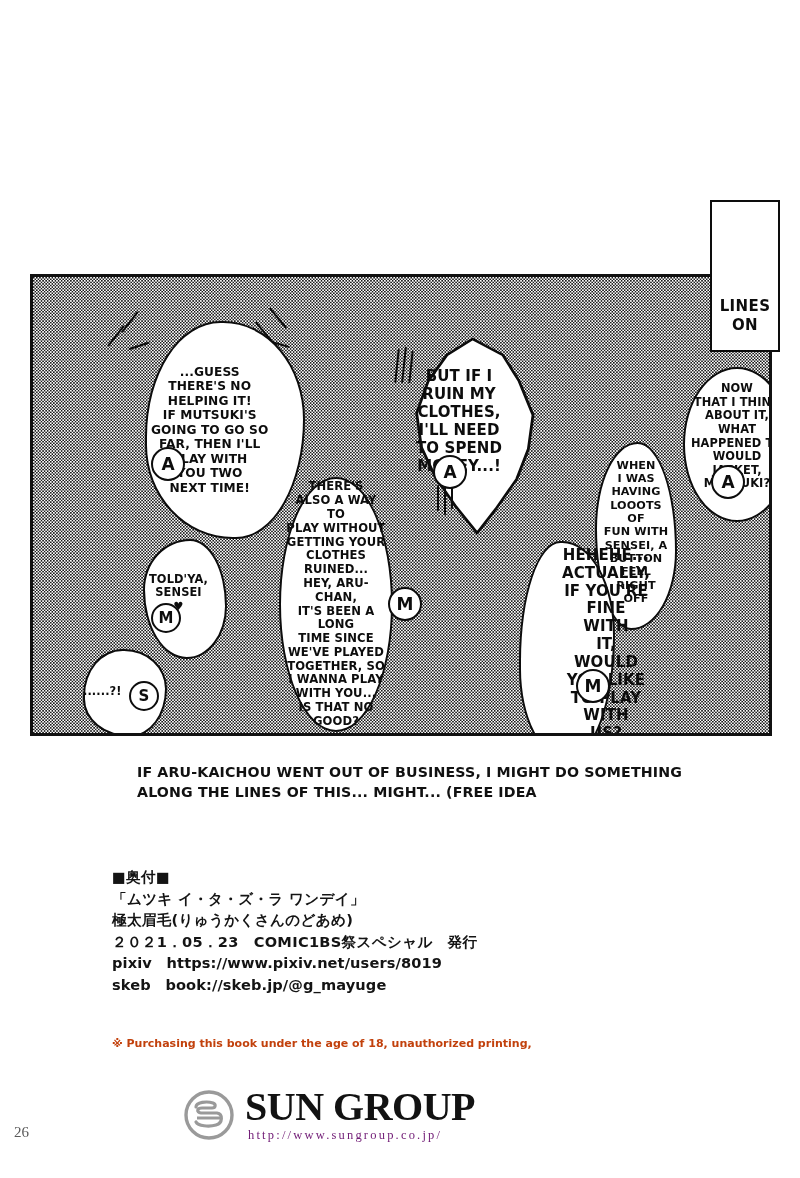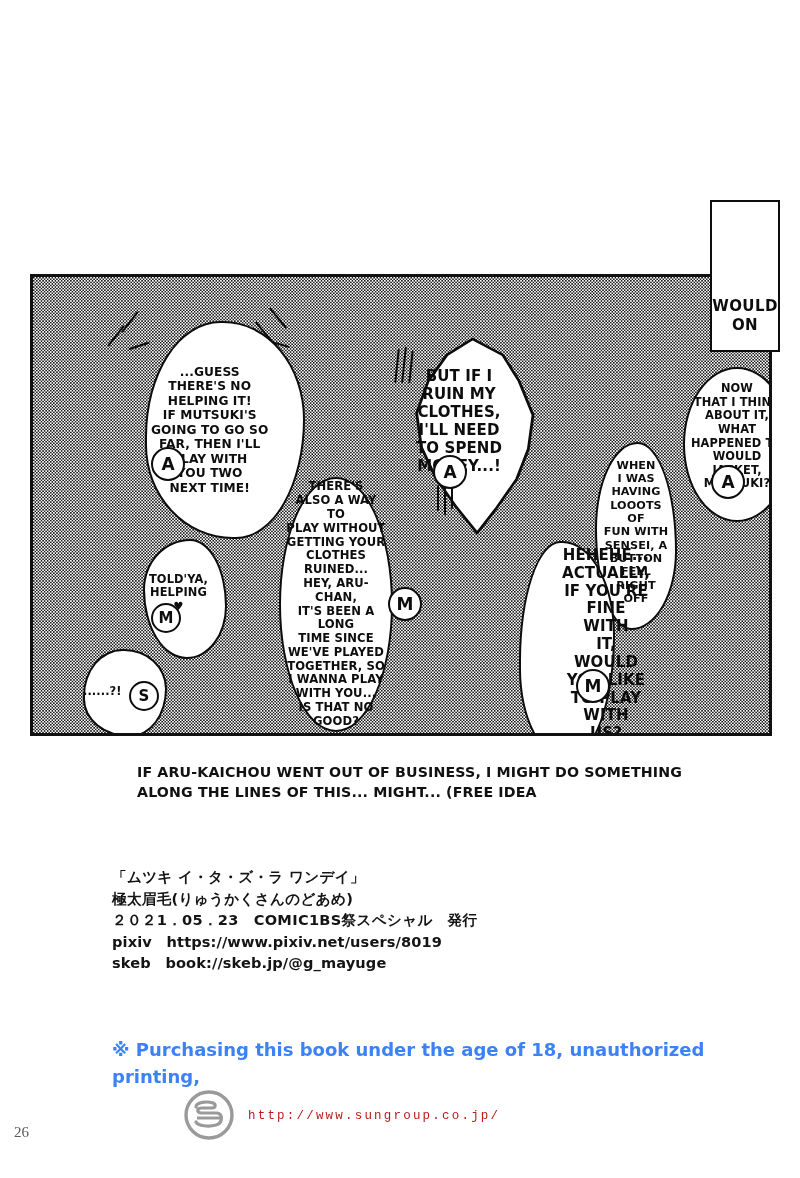--- a/index.html
+++ b/index.html
@@ -187,23 +187,23 @@
   }
   #colophon .cl.jp { letter-spacing: 0.3px; }
 
   #notice {
     position: absolute;
     left: 112px;
     top: 1036px;
     width: 600px;
     font-family: "DejaVu Sans", sans-serif;
     font-weight: 700;
-    font-size: 18px;
+    font-size: 11px;
     line-height: 1.5;
-    color: #3b82f6;
+    color: #c2410c;
   }
   #notice .l2 { padding-left: 18px; display: block; }
 
   
   #logo {
     position: absolute;
     left: 183px;
     top: 1084px;
     width: 400px;
     height: 62px;
@@ -223,23 +223,23 @@
   }
   #logo .word {
     font-family: "Liberation Serif", serif;
     font-weight: 700;
     font-size: 40px;
     line-height: 0.98;
     color: #121212;
     letter-spacing: -0.5px;
   }
   #logo .url {
-    font-family: Liberation Mono, monospace;
+    font-family: Liberation Serif, serif;
     font-size: 12.5px;
-    color: #b91c1c;
+    color: #701a75;
     letter-spacing: 2.2px;
     margin-top: 2px;
     padding-left: 3px;
   }
 
   
   #page-number {
     position: absolute;
     left: 14px;
     top: 1124px;
@@ -345,60 +345,62 @@
 IT, WOULD
 YOU LIKE
 TO PLAY
 WITH
 US?</span>
     </div>
     <div class="badge" style="left:543px; top:392px;">M</div>
 
     <div class="bubble blob-d" style="left:110px; top:262px; width:84px; height:120px; font-size:11.4px;">
       <span class="btxt" style="margin-top:-12px;">TOLD'YA,
-HELPING
+SENSEI
 ♥</span>
     </div>
     <div class="badge sm" style="left:118px; top:326px;">M</div>
 
     <div class="bubble blob-a" style="left:50px; top:372px; width:84px; height:88px; font-size:11.4px;">
       <span class="btxt" style="margin-top:-2px; margin-left:-6px;">......?!</span>
     </div>
     <div class="badge sm" style="left:96px; top:404px;">S</div>
 
   </div>
 
   <div id="later-box">
-    <span class="ltxt">WOULD
+    <span class="ltxt">LINES
 ON</span>
   </div>
 
   <div id="panel-caption">IF ARU-KAICHOU WENT OUT OF BUSINESS, I MIGHT DO SOMETHING
 ALONG THE LINES OF THIS... MIGHT... (FREE IDEA</div>
 
   <div id="colophon">
+    <div class="cl jp">■奥付■</div>
     <div class="cl jp">「ムツキ イ・タ・ズ・ラ ワンデイ」</div>
     <div class="cl jp">極太眉毛(りゅうかくさんのどあめ)</div>
     <div class="cl jp">２０２1．05．23　COMIC1BS祭スペシャル　発行</div>
     <div class="cl">pixiv　https://www.pixiv.net/users/8019</div>
     <div class="cl">skeb　book://skeb.jp/@g_mayuge</div>
   </div>
 
   <div id="notice">
     <span>※ Purchasing this book under the age of 18, unauthorized printing,</span>
   </div>
 
   <div id="logo">
     <svg class="mark" viewBox="0 0 52 52">
       <circle cx="26" cy="26" r="23" fill="none" stroke="#9a9a9a" stroke-width="3.4"></circle>
       <path d="M13 18 C13 13, 24 12, 30 14 C33 15, 33 19, 29 19 L19 19
                C14 19, 13 23, 18 24 L34 24 C40 25, 40 34, 33 36
                C26 38, 15 37, 13 33" fill="none" stroke="#9a9a9a" stroke-width="3.2" stroke-linecap="round" stroke-linejoin="round"></path>
       <line x1="14" y1="29" x2="38" y2="29" stroke="#9a9a9a" stroke-width="3"></line>
     </svg>
     <div class="wordblock">
+      <div class="word">SUN GROUP</div>
       <div class="url">http://www.sungroup.co.jp/</div>
     </div>
   </div>
 
   <div id="page-number">26</div>
 
 </div>
 
 </body></html>

